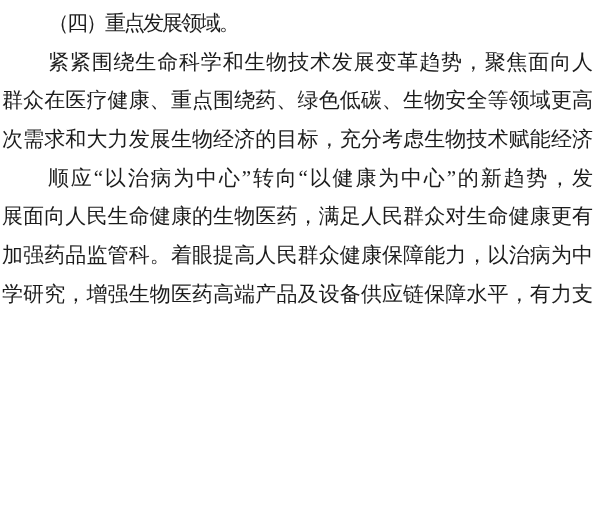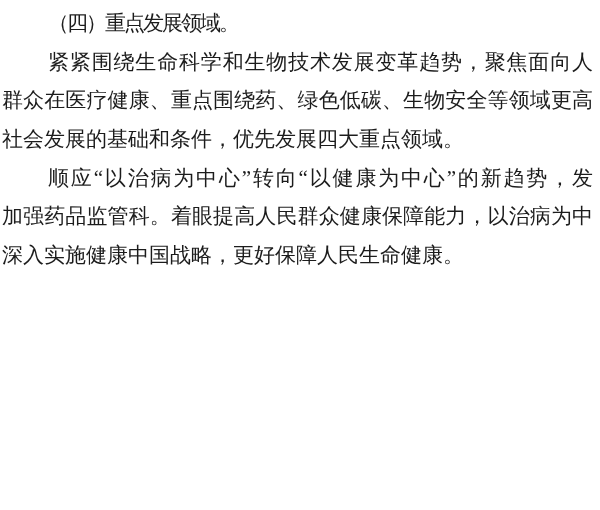--- a/index.html
+++ b/index.html
@@ -46,18 +46,19 @@
   }
 </style>
 </head>
 <body>
 
 <div class="doc">
   <div id="content">
       <div class="line indent last heading"><span class="seg">（四）重点发展领域。</span></div>
       <div class="line indent"><span class="seg">紧紧围绕生命科学和生物技术发展变革趋势，聚焦面向人民</span></div>
       <div class="line"><span class="seg">群众在医疗健康、重点围绕药、绿色低碳、生物安全等领域更高层</span></div>
-      <div class="line last"><span class="seg">社会发展的基础和条件，优先发展四大重点领域。</span></div>
+      <div class="line"><span class="seg">次需求和大力发展生物经济的目标，充分考虑生物技术赋能经济</span></div>
       <div class="line indent"><span class="seg bold">顺应“以治病为中心”转向“以健康为中心”的新趋势，发</span></div>
+      <div class="line"><span class="seg bold">展面向人民生命健康的生物医药，满足人民群众对生命健康更有</span></div>
       <div class="line"><span class="seg bold">加强药品监管科。</span><span class="seg">着眼提高人民群众健康保障能力，以治病为中心</span></div>
-      <div class="line last"><span class="seg">深入实施健康中国战略，更好保障人民生命健康。</span></div>
+      <div class="line"><span class="seg">学研究，增强生物医药高端产品及设备供应链保障水平，有力支</span></div>
     </div>
 </div>
 
 </body></html>

